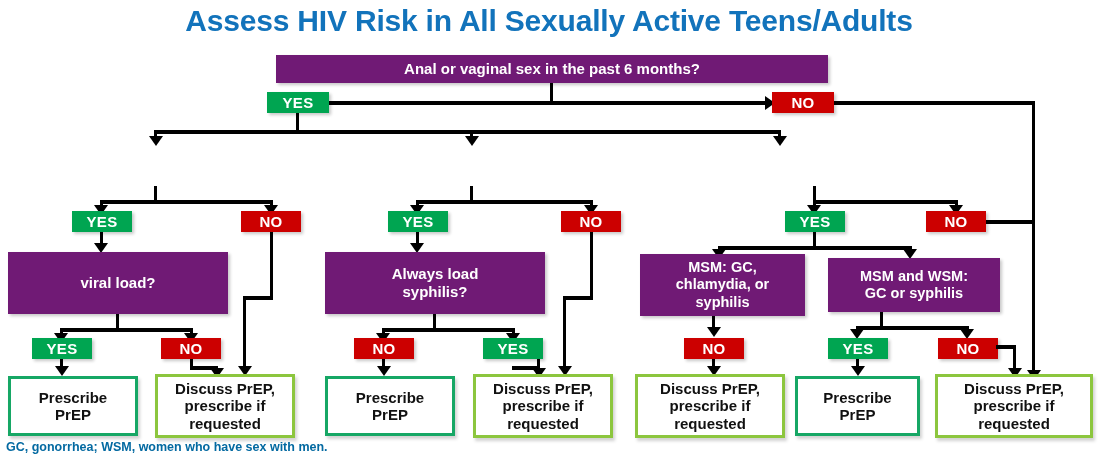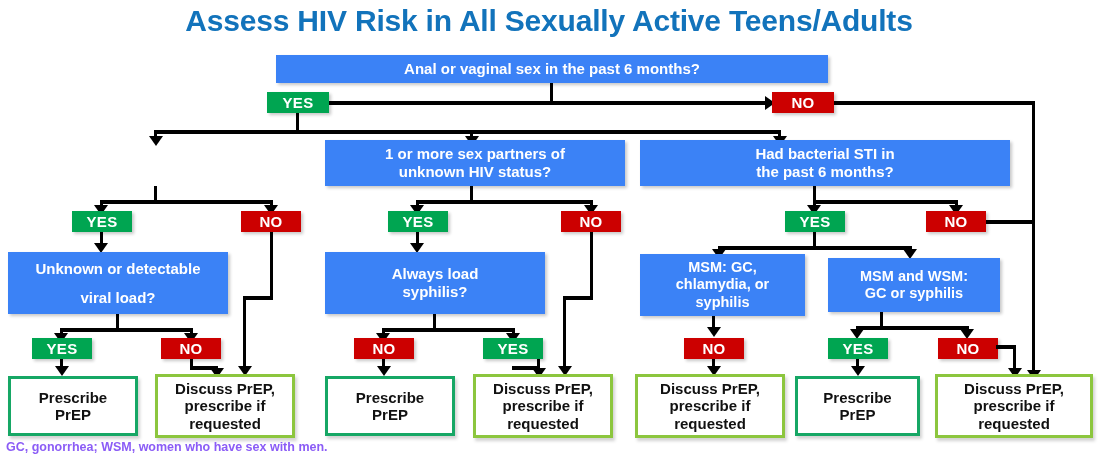--- a/index.html
+++ b/index.html
@@ -13,21 +13,21 @@
     text-align:center;
     font-size:30px;font-weight:bold;letter-spacing:-0.2px;
     color:#1273bb;
     font-family:"Liberation Sans", sans-serif;
   }
 
   
   .box{position:absolute;box-sizing:border-box;display:flex;align-items:center;justify-content:center;text-align:center;}
 
   .qbox{
-    background:#3b82f6;color:#ffffff;font-weight:bold;font-size:15px;line-height:1.18;
+    background:#701a75;color:#ffffff;font-weight:bold;font-size:15px;line-height:1.18;
     box-shadow:2px 2px 3px rgba(0,0,0,.22);
     padding:2px 6px;
   }
   .qbox.small{font-size:14.5px;}
 
   .yes{
     background:#00a551;color:#ffffff;font-weight:bold;font-size:15px;
     box-shadow:2px 2px 3px rgba(0,0,0,.22);
     letter-spacing:.3px;
   }
@@ -51,21 +51,21 @@
   .hline{height:3px;}
 
   
   .arrow-d{position:absolute;width:0;height:0;border-left:7px solid transparent;border-right:7px solid transparent;border-top:10px solid #000;}
   .arrow-l{position:absolute;width:0;height:0;border-top:7px solid transparent;border-bottom:7px solid transparent;border-right:10px solid #000;}
   .arrow-r{position:absolute;width:0;height:0;border-top:7px solid transparent;border-bottom:7px solid transparent;border-left:10px solid #000;}
 
   
   .footnote{
     position:absolute;left:6px;top:440px;
-    font-size:12.5px;font-weight:bold;color:#8b5cf6;
+    font-size:12.5px;font-weight:bold;color:#0369a1;
     font-family:"Liberation Sans", sans-serif;
   }
 </style>
 </head>
 <body>
 
 <div id="stage">
 
   <div class="title">Assess HIV Risk in All Sexually Active Teens/Adults</div>
 
@@ -99,21 +99,20 @@
   <div class="arrow-d" style="left:94px;top:205px;"></div>
   <div class="arrow-d" style="left:264px;top:205px;"></div>
 
   <div class="box yes" style="left:72px;top:211px;width:60px;height:21px;">YES</div>
   <div class="box no" style="left:241px;top:211px;width:60px;height:21px;">NO</div>
 
   <div class="ln vline" style="left:100px;top:232px;width:3px;height:14px;"></div>
   <div class="arrow-d" style="left:94px;top:243px;"></div>
 
   <div class="box qbox" style="left:8px;top:252px;width:220px;height:62px;flex-direction:column;justify-content:space-around;">
-    <span>Unknown or detectable</span>
     <span>viral load?</span>
   </div>
 
   <div class="ln vline" style="left:270px;top:232px;width:3px;height:66px;"></div>
   <div class="ln hline" style="left:243px;top:296px;width:30px;height:4px;"></div>
   <div class="ln vline" style="left:243px;top:296px;width:3px;height:76px;"></div>
   <div class="arrow-d" style="left:238px;top:366px;"></div>
 
   <div class="ln vline" style="left:116px;top:314px;width:3px;height:16px;"></div>
   <div class="ln hline" style="left:60px;top:328px;width:133px;height:4px;"></div>
@@ -128,24 +127,20 @@
   <div class="ln vline" style="left:60px;top:359px;width:3px;height:12px;"></div>
   <div class="arrow-d" style="left:55px;top:366px;"></div>
 
   <div class="ln vline" style="left:190px;top:359px;width:3px;height:10px;"></div>
   <div class="ln hline" style="left:190px;top:366px;width:28px;height:4px;"></div>
   <div class="ln vline" style="left:215px;top:366px;width:3px;height:8px;"></div>
   <div class="arrow-d" style="left:210px;top:368px;"></div>
 
   <div class="ln vline" style="left:470px;top:130px;width:3px;height:9px;"></div>
   <div class="arrow-d" style="left:465px;top:136px;"></div>
-  <div class="box qbox" style="left:325px;top:140px;width:300px;height:46px;flex-direction:column;justify-content:center;">
-    <span>1 or more sex partners of</span>
-    <span>unknown HIV status?</span>
-  </div>
 
   <div class="ln vline" style="left:470px;top:186px;width:3px;height:16px;"></div>
   <div class="ln hline" style="left:416px;top:200px;width:177px;height:4px;"></div>
   <div class="ln vline" style="left:416px;top:200px;width:3px;height:8px;"></div>
   <div class="ln vline" style="left:590px;top:200px;width:3px;height:8px;"></div>
   <div class="arrow-d" style="left:410px;top:205px;"></div>
   <div class="arrow-d" style="left:584px;top:205px;"></div>
 
   <div class="box yes" style="left:388px;top:211px;width:60px;height:21px;">YES</div>
   <div class="box no" style="left:561px;top:211px;width:60px;height:21px;">NO</div>
@@ -176,24 +171,20 @@
   <div class="ln vline" style="left:382px;top:359px;width:3px;height:12px;"></div>
   <div class="arrow-d" style="left:377px;top:366px;"></div>
 
   <div class="ln vline" style="left:537px;top:359px;width:3px;height:10px;"></div>
   <div class="ln hline" style="left:512px;top:366px;width:28px;height:4px;"></div>
   <div class="ln vline" style="left:537px;top:366px;width:3px;height:8px;"></div>
   <div class="arrow-d" style="left:532px;top:368px;"></div>
 
   <div class="ln vline" style="left:778px;top:130px;width:3px;height:9px;"></div>
   <div class="arrow-d" style="left:773px;top:136px;"></div>
-  <div class="box qbox" style="left:640px;top:140px;width:370px;height:46px;flex-direction:column;justify-content:center;">
-    <span>Had bacterial STI in</span>
-    <span>the past 6 months?</span>
-  </div>
 
   <div class="ln vline" style="left:813px;top:186px;width:3px;height:16px;"></div>
   <div class="ln hline" style="left:813px;top:200px;width:145px;height:4px;"></div>
   <div class="ln vline" style="left:813px;top:200px;width:3px;height:8px;"></div>
   <div class="ln vline" style="left:955px;top:200px;width:3px;height:8px;"></div>
   <div class="arrow-d" style="left:807px;top:205px;"></div>
   <div class="arrow-d" style="left:949px;top:205px;"></div>
 
   <div class="box yes" style="left:785px;top:211px;width:60px;height:21px;">YES</div>
   <div class="box no" style="left:926px;top:211px;width:60px;height:21px;">NO</div>

